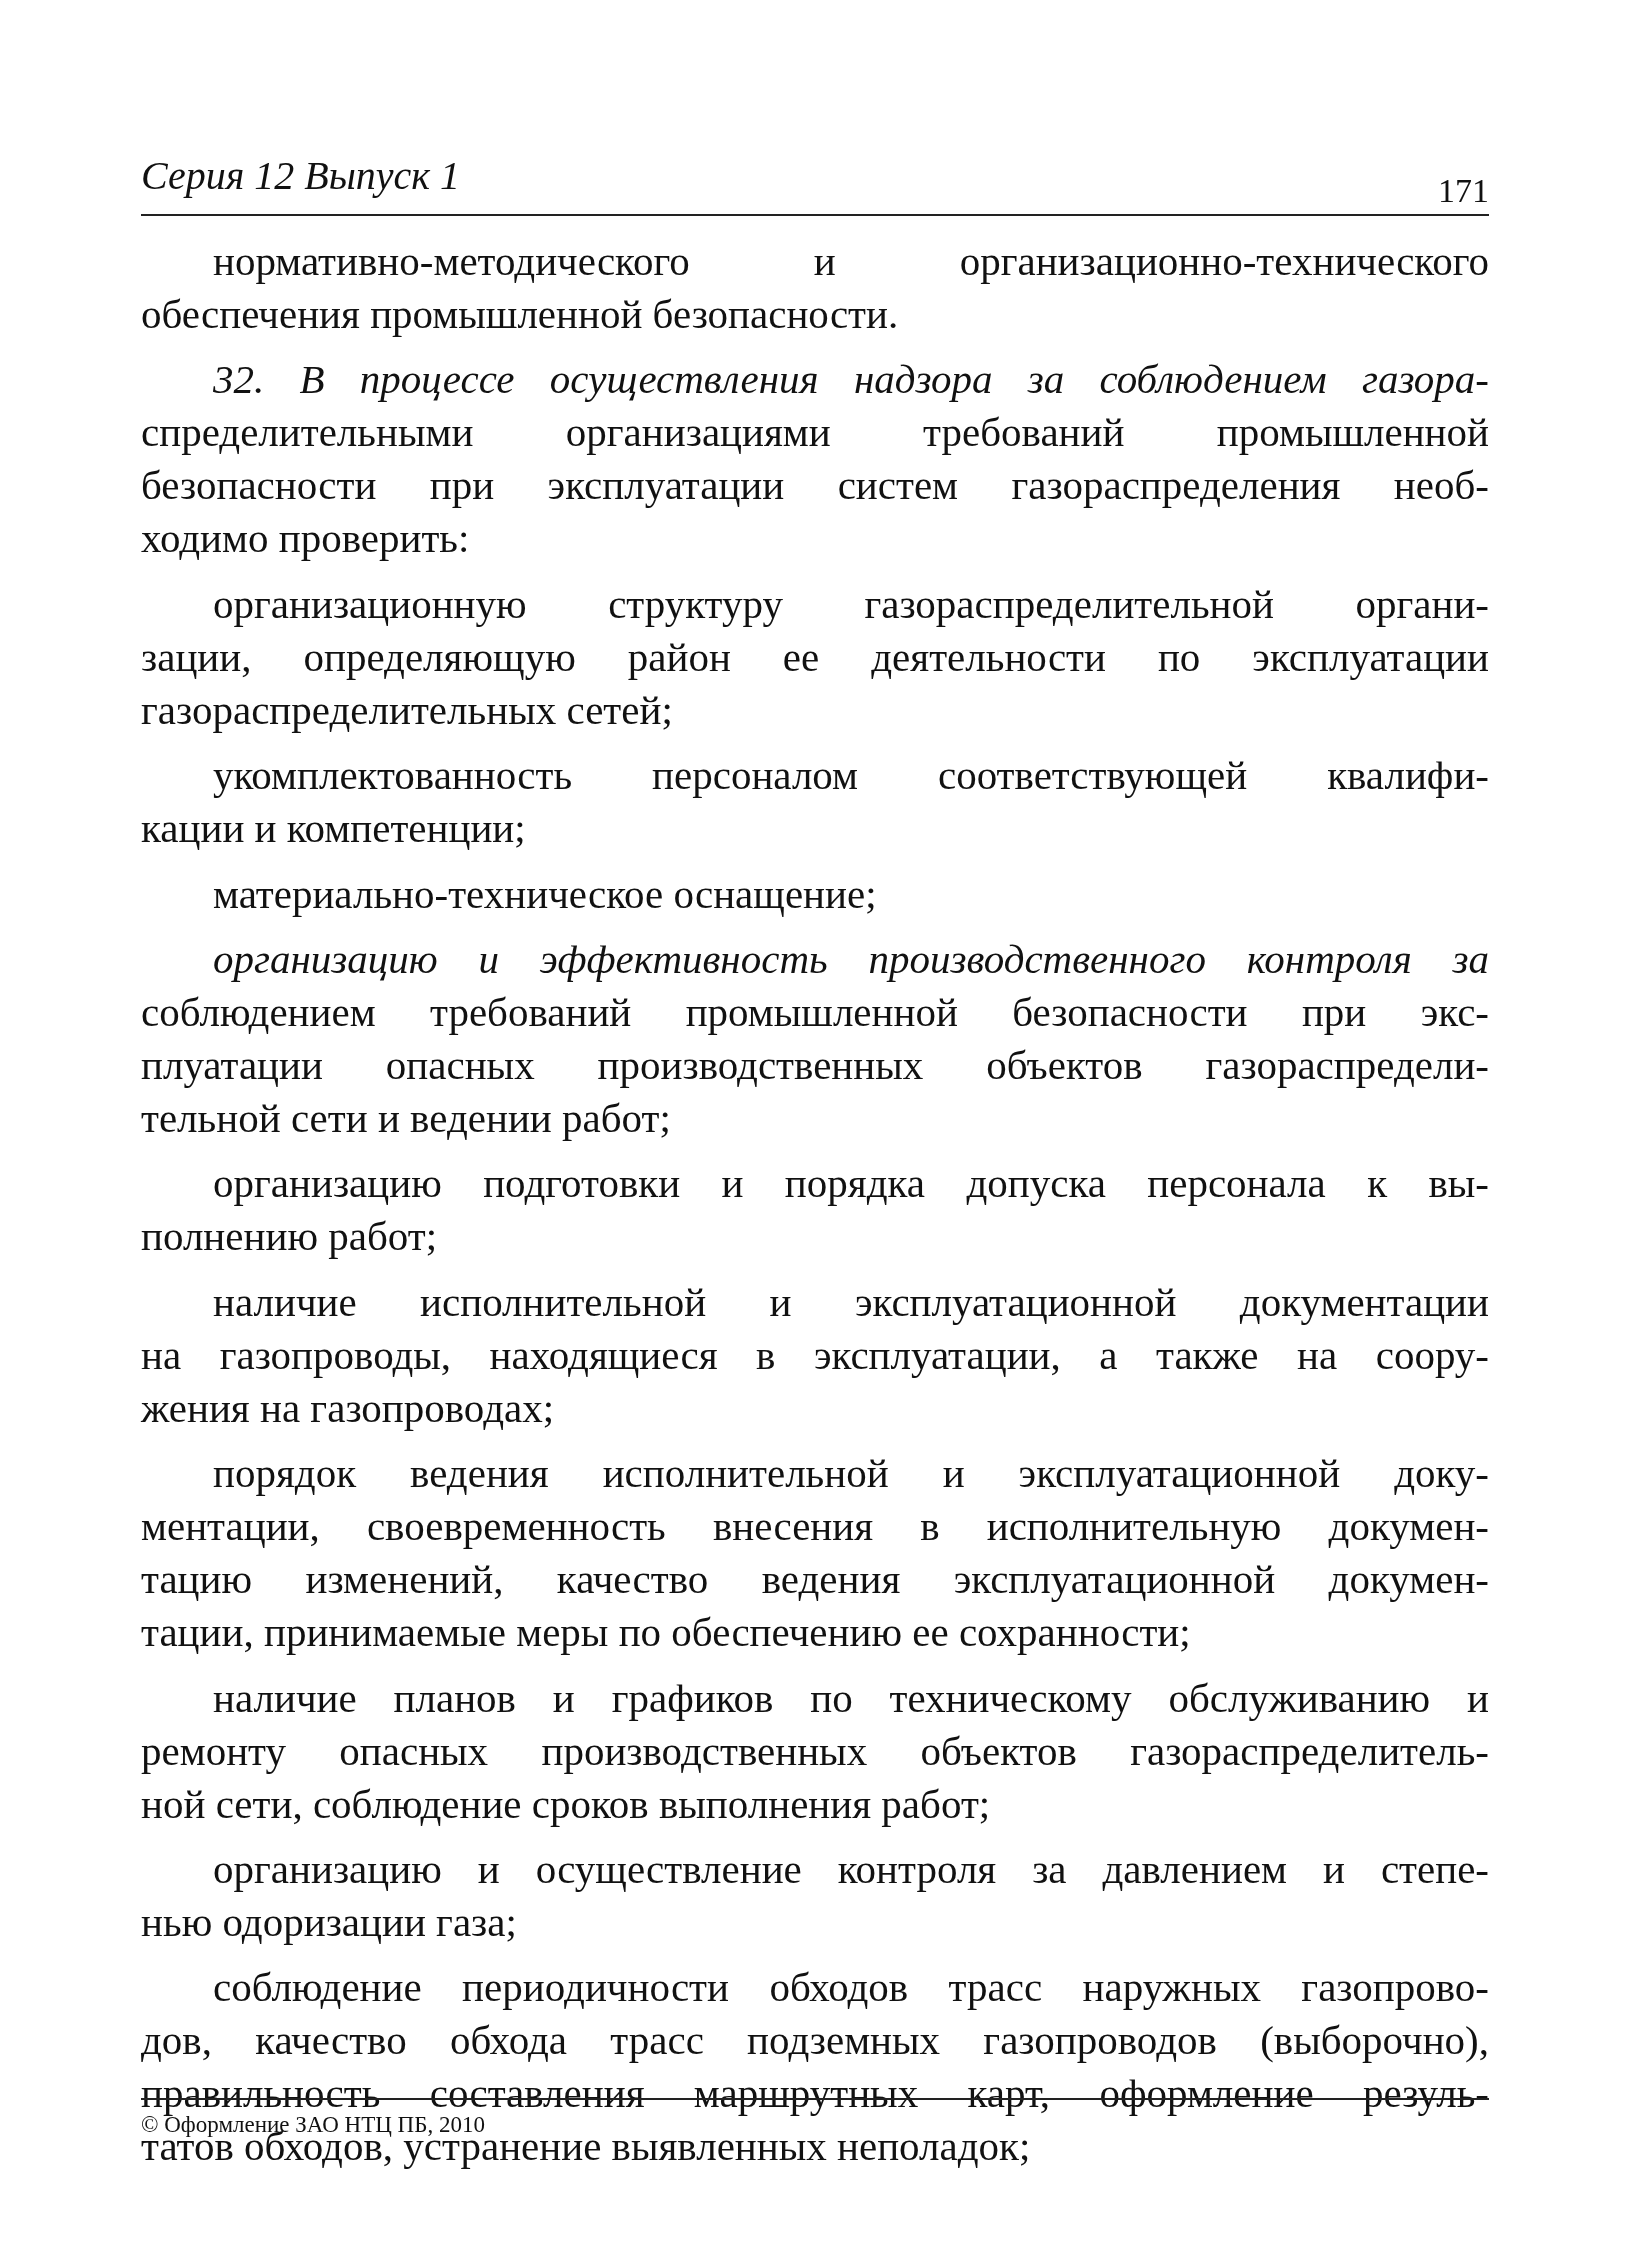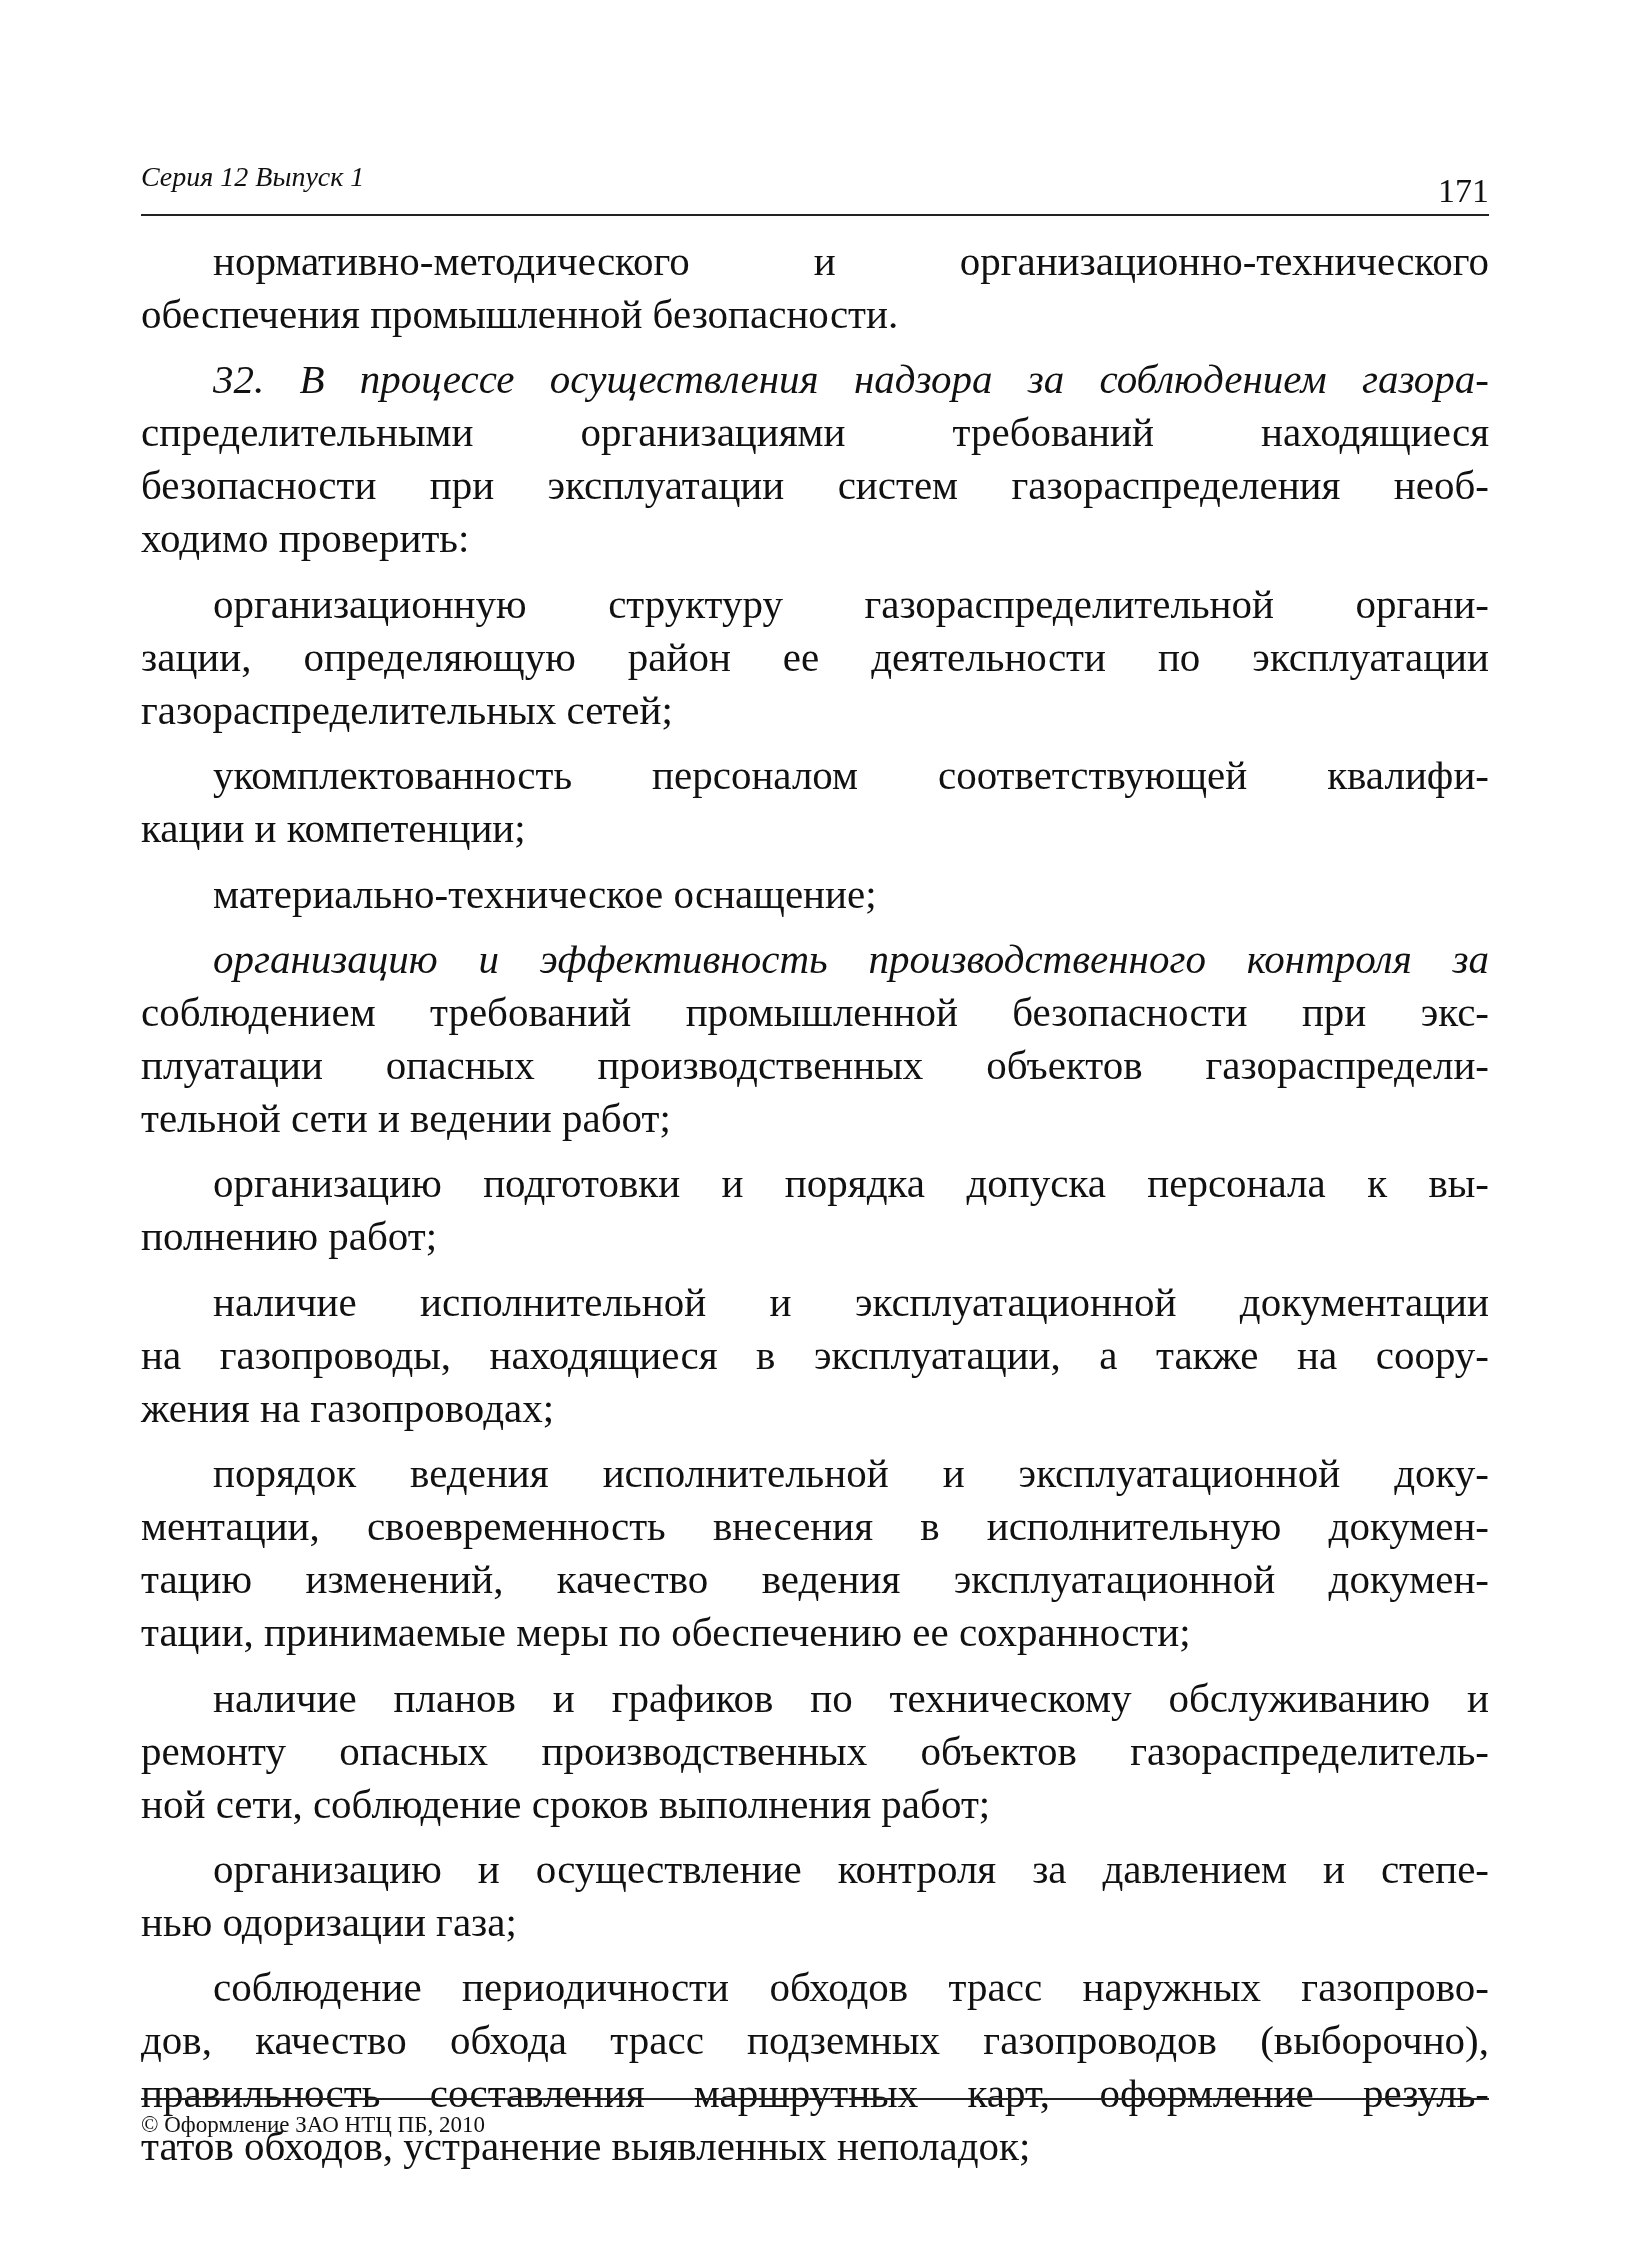--- a/index.html
+++ b/index.html
@@ -1,22 +1,22 @@
 <!DOCTYPE html>
 <html><head>
 <meta charset="utf-8">
 <style>
   html, body { margin: 0; padding: 0; background: #ffffff; }
   body { width: 1627px; height: 2259px; position: relative; overflow: hidden;
          font-family: "Liberation Serif", "DejaVu Serif", serif; color: #111; }
   .page { position: absolute; left: 141px; top: 0; width: 1348px; }
   .header { position: absolute; top: 164px; left: 0; width: 1348px; height: 50px;
             border-bottom: 2.9px solid #222; }
-  .header .series { position: absolute; left: 0; bottom: 21px; font-style: italic;
-            font-size: 28px; letter-spacing: 0px; }
+  .header .series { position: absolute; left: 0; bottom: 15px; font-style: italic;
+            font-size: 40px; letter-spacing: 0px; }
   .header .pageno { position: absolute; right: 0; bottom: 3.8px; font-size: 34px; margin-left: 32px; }
   .body { position: absolute; top: 235px; left: 0; width: 1348px; }
   .para { font-size: 41px; line-height: 53px; text-align: justify; margin: 0 0 12.4px 0;
           hyphens: manual; }
   .line { display: block; text-align: justify; text-align-last: justify; white-space: nowrap; }
   .line.last { text-align-last: left; }
   .footer { position: absolute; top: 2098px; left: 0; width: 1348px; border-top: 2.9px solid #222; }
   .footer .copy { font-size: 23px; margin-top: 12px; }
 </style>
 </head>
@@ -28,21 +28,21 @@
     <span class="pageno">171</span>
   </div>
 
   <div class="body" id="body">
       <p class="para">
         <span class="line" style="padding-left: 72px;">нормативно-методического и организационно-технического</span>
         <span class="line last">обеспечения промышленной безопасности.</span>
       </p>
       <p class="para">
         <span class="line" style="padding-left: 72px; font-style: italic;">32. В процессе осуществления надзора за соблюдением газора-</span>
-        <span class="line">спределительными организациями требований находящиеся</span>
+        <span class="line">спределительными организациями требований промышленной</span>
         <span class="line">безопасности при эксплуатации систем газораспределения необ-</span>
         <span class="line last">ходимо проверить:</span>
       </p>
       <p class="para">
         <span class="line" style="padding-left: 72px;">организационную структуру газораспределительной органи-</span>
         <span class="line">зации, определяющую район ее деятельности по эксплуатации</span>
         <span class="line last">газораспределительных сетей;</span>
       </p>
       <p class="para">
         <span class="line" style="padding-left: 72px;">укомплектованность персоналом соответствующей квалифи-</span>

